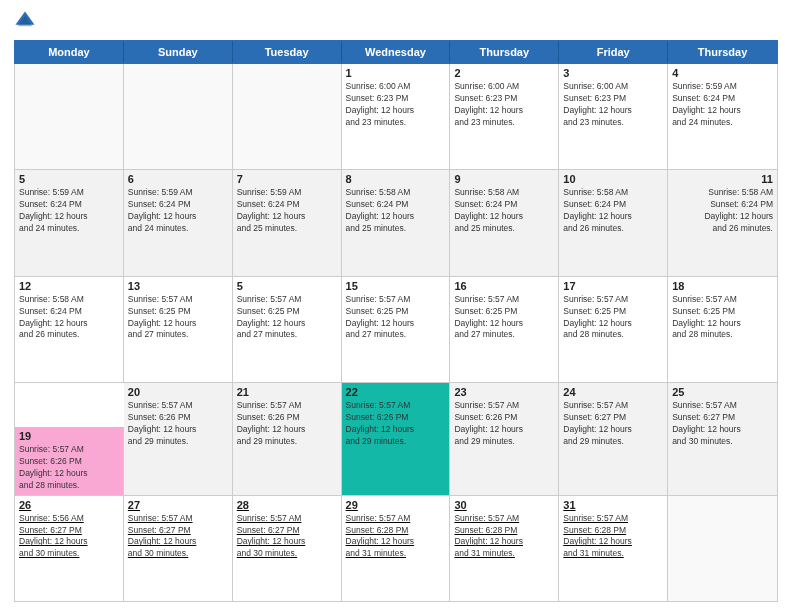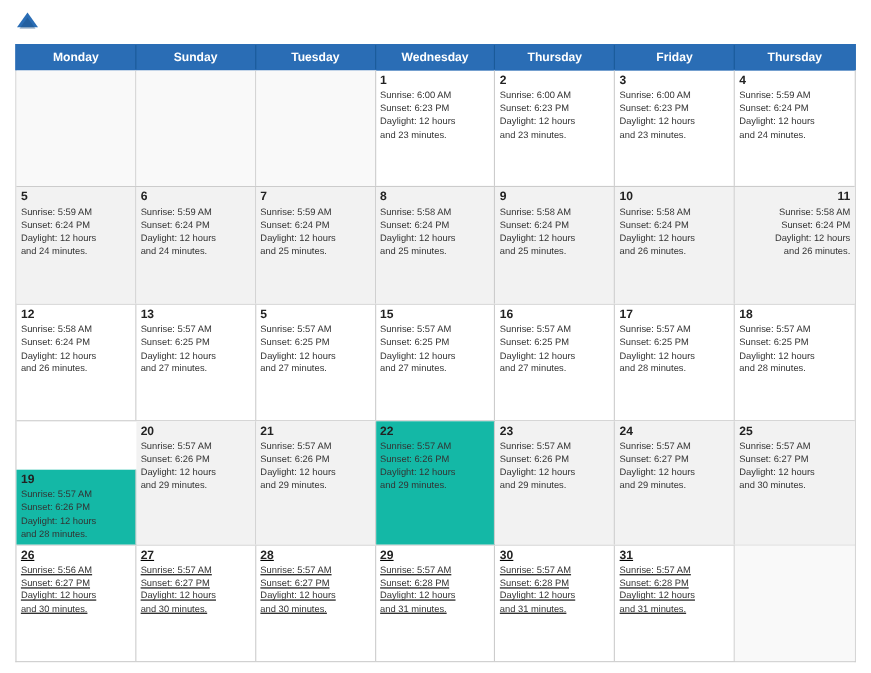--- a/index.html
+++ b/index.html
@@ -283,21 +283,21 @@
           </div>
           <div class="cal-cell">
             <div class="day-number">18</div>
             <div class="day-info" style="white-space: pre-line;">Sunrise: 5:57 AM
 Sunset: 6:25 PM
 Daylight: 12 hours
 and 28 minutes.</div>
           </div>
         </div>
         <div class="cal-week">
-          <div class="cal-cell shaded" style="background-color: #14b8a6; margin-top: 44px;">
+          <div class="cal-cell shaded" style="background-color: #f9a8d4; margin-top: 44px;">
             <div class="day-number">19</div>
             <div class="day-info" style="white-space: pre-line;">Sunrise: 5:57 AM
 Sunset: 6:26 PM
 Daylight: 12 hours
 and 28 minutes.</div>
           </div>
           <div class="cal-cell shaded" style="background-color: rgb(242, 242, 242);">
             <div class="day-number">20</div>
             <div class="day-info" style="white-space: pre-line;">Sunrise: 5:57 AM
 Sunset: 6:26 PM

